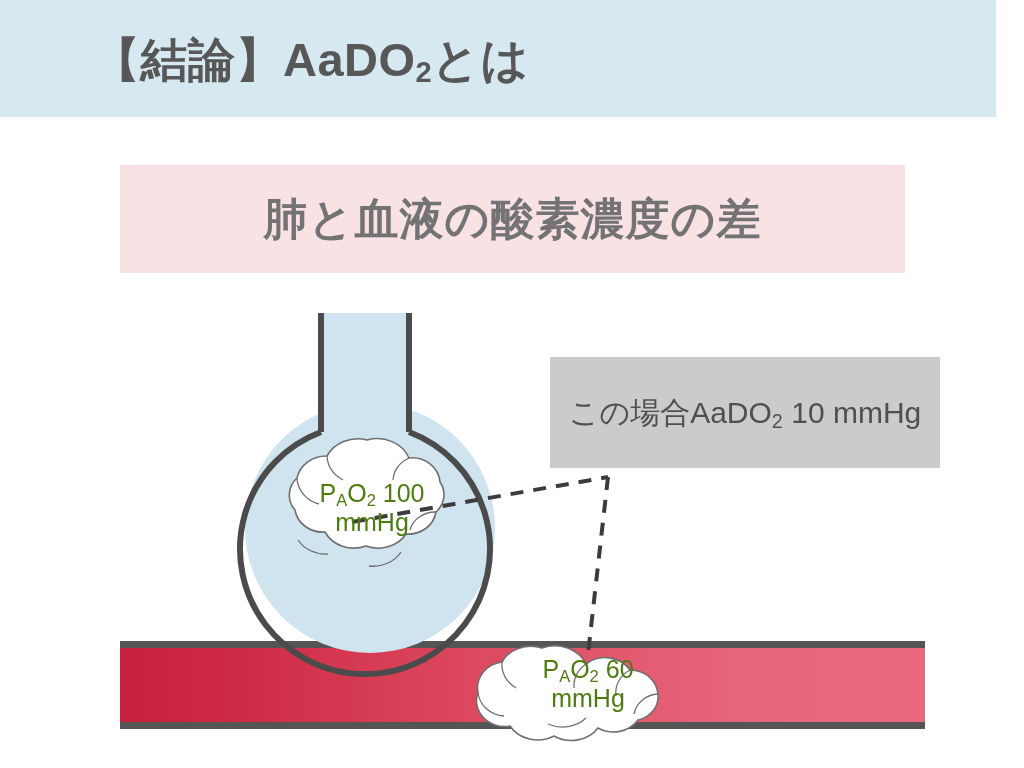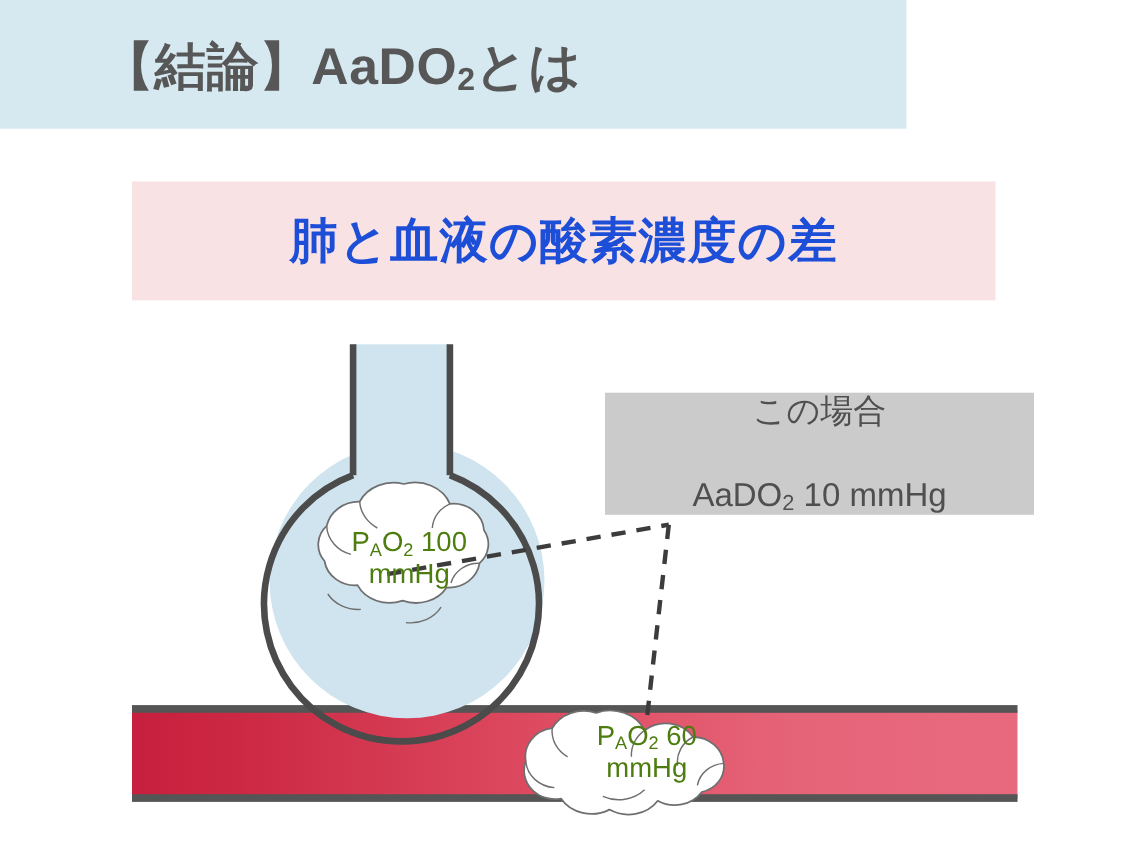--- a/index.html
+++ b/index.html
@@ -17,21 +17,21 @@
     height: 768px;
     background: #ffffff;
     overflow: hidden;
   }
 
   
   .header-band {
     position: absolute;
     left: 0;
     top: 0;
-    width: 824px;
+    width: 996px;
     height: 117px;
     background: #d6e8f0;
   }
   .header-title {
     position: absolute;
     left: 93px;
     top: 36px;
     font-size: 47px;
     font-weight: 700;
     color: #575757;
@@ -55,37 +55,37 @@
     width: 785px;
     height: 108px;
     background: #f9e2e4;
     display: flex;
     align-items: center;
     justify-content: center;
   }
   .pink-banner-text {
     font-size: 44px;
     font-weight: 700;
-    color: #1d4ed8;
+    color: #737373;
     letter-spacing: 1px;
     white-space: nowrap;
   }
 
   
   .gray-box {
     position: absolute;
     left: 550px;
     top: 357px;
     width: 390px;
     height: 111px;
     background: #cbcbcb;
     display: flex;
-    flex-direction: column;
+    flex-direction: row;
     align-items: center;
-    justify-content: space-between;
+    justify-content: center;
     line-height: 1.18;
   }
   .gray-box-line {
     font-size: 30px;
     color: #4f4f4f;
     white-space: nowrap;
   }
   .gray-box-line .sub {
     font-size: 0.66em;
     position: relative;

